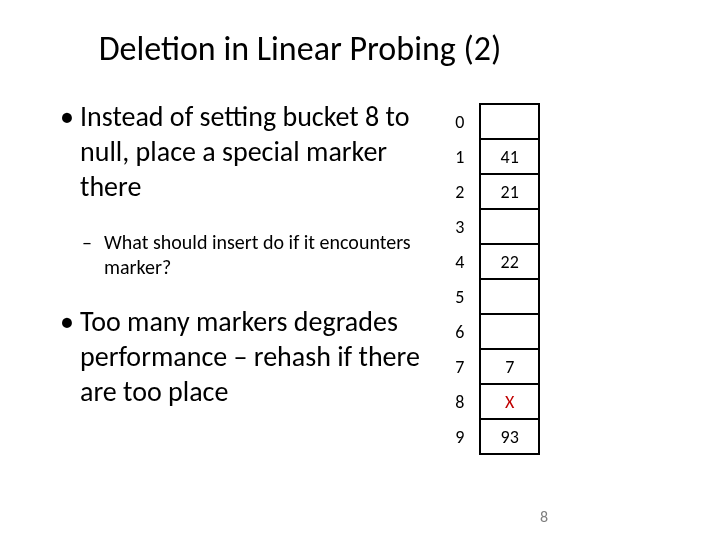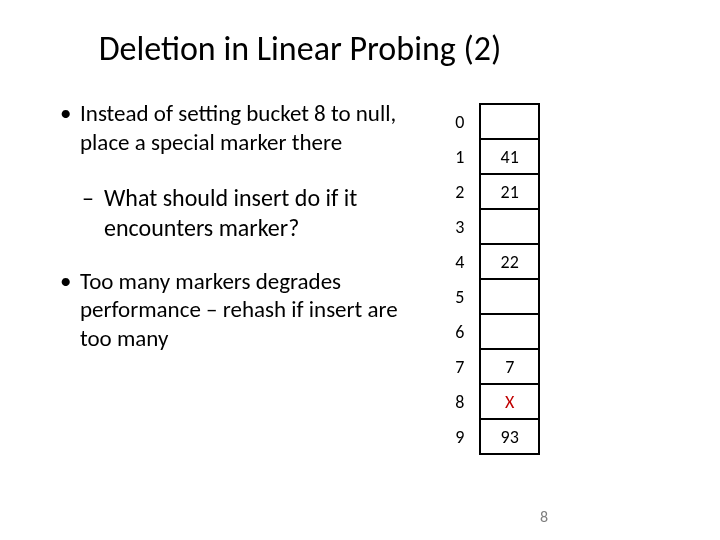--- a/index.html
+++ b/index.html
@@ -1,23 +1,23 @@
 <!DOCTYPE html>
 <html><head>
 <meta charset="utf-8">
 <style>
   * { box-sizing: border-box; margin: 0; padding: 0; }
   html, body { width: 720px; height: 540px; background: #fff; font-family: Calibri, Arial, sans-serif; color: #000; }
   .slide { width: 580px; height: 540px; position: relative; padding: 28px 40px 36px 60px; }
   .title { font-size: 34px; font-weight: 400; text-align: center; margin-bottom: 30px; font-family: Calibri, Arial, sans-serif; }
   .content { display: flex; flex-direction: row; }
   .text-col { flex: 1; padding-right: 18px; }
-  .bullet { font-size: 23px; line-height: 1.25; margin-bottom: 26px; position: relative; padding-left: 20px; }
+  .bullet { font-size: 28px; line-height: 1.25; margin-bottom: 26px; position: relative; padding-left: 20px; }
   .bullet::before { content: "•"; position: absolute; left: 0; top: 0; }
-  .sub-bullet { font-size: 24px; line-height: 1.25; margin-top: 8px; margin-bottom: 24px; position: relative; padding-left: 44px; }
+  .sub-bullet { font-size: 20px; line-height: 1.25; margin-top: 8px; margin-bottom: 24px; position: relative; padding-left: 44px; }
   .sub-bullet::before { content: "–"; position: absolute; left: 22px; top: 0; }
   .table-col { width: 100px; padding-top: 4px; }
   table.hash { border-collapse: collapse; width: 100%; }
   table.hash td { height: 35px; text-align: center; vertical-align: middle; font-size: 18px; }
   table.hash td.idx { width: 40px; border: none; }
   table.hash td.cell { width: 58px; border: 2px solid #000; text-align: center; }
   td.marker { color: #c00000; }
   .pagenum { position: absolute; bottom: 14px; right: 32px; font-size: 16px; color: #7f7f7f; }
 </style>
 </head>
@@ -26,21 +26,21 @@
 <div class="slide">
   <h1 class="title">Deletion in Linear Probing (2)</h1>
 
   <div class="content">
     <div class="text-col">
 
       <div class="bullet">Instead of setting bucket 8 to null, place a special marker there</div>
 
       <div class="sub-bullet">What should insert do if it encounters marker?</div>
 
-      <div class="bullet">Too many markers degrades performance – rehash if insert are too many</div>
+      <div class="bullet">Too many markers degrades performance – rehash if there are too place</div>
 
     </div>
 
     <div class="table-col">
       <table class="hash">
         <tbody>
             <tr>
               <td class="idx">0</td>
               <td class="cell"></td>
             </tr>

